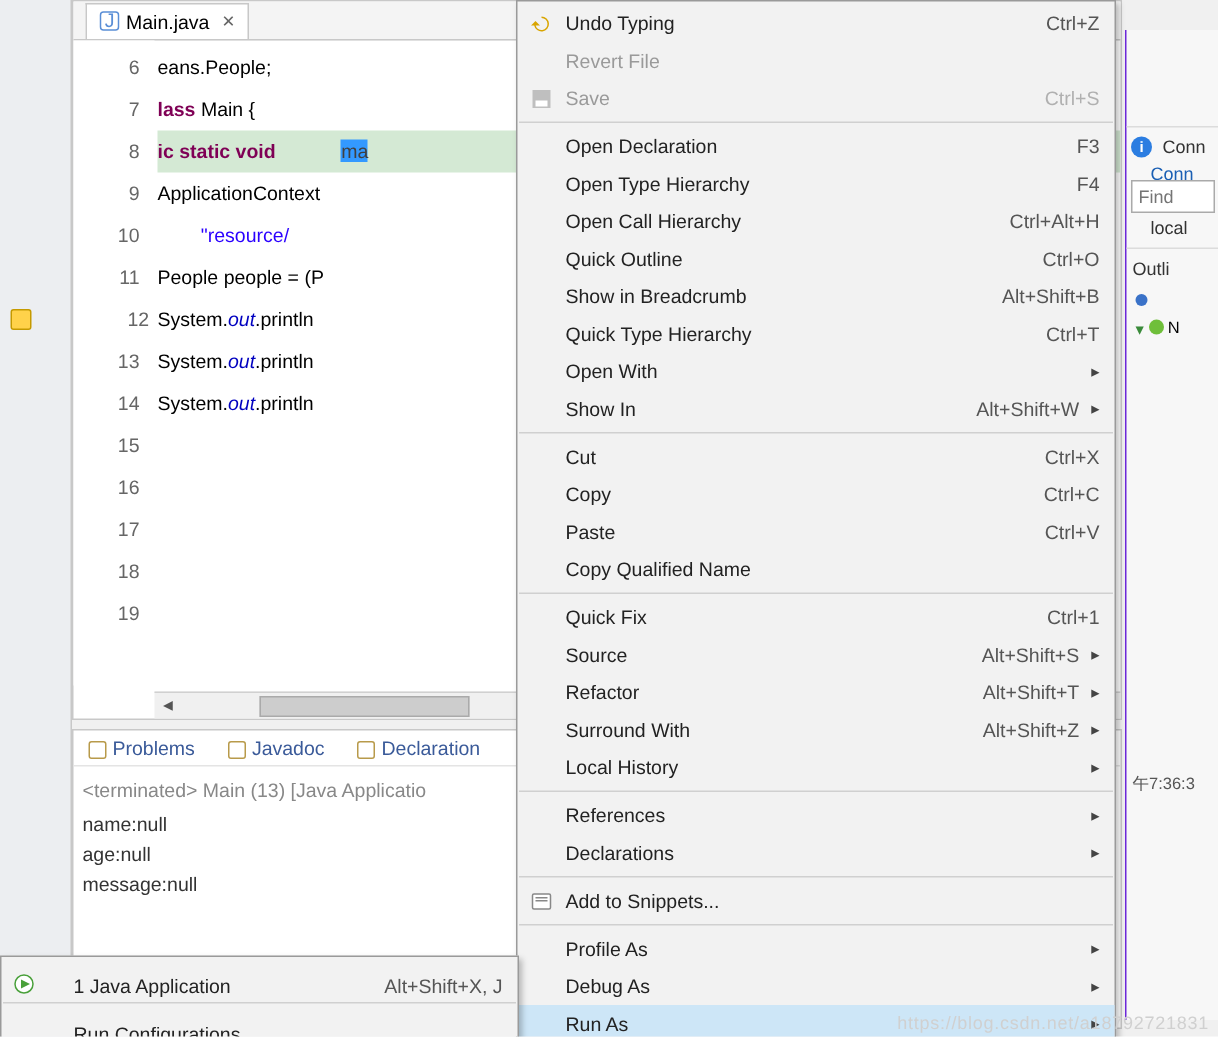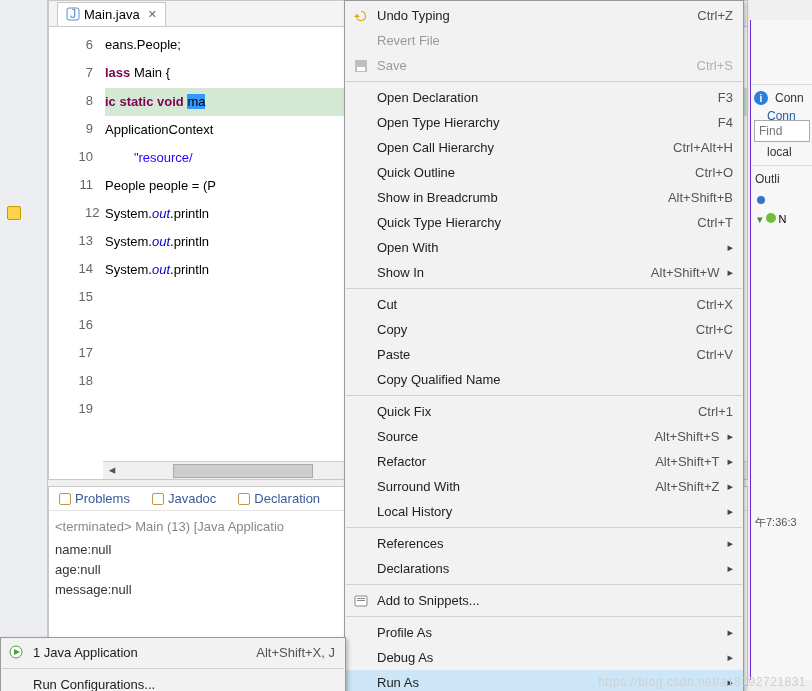--- a/index.html
+++ b/index.html
@@ -16,34 +16,34 @@
 .gutter { width: 54px; background: #fff; text-align: right; padding-right: 10px; color: #666; font-family: Consolas, monospace; font-size: 18px; line-height: 28px; padding-top: 4px; }
 .gutter .ln { height: 28px; }
 .gutter .marker { position: relative; padding-left: 36px; }
 .gutter .marker::before { content: ''; position: absolute; left: -42px; top: 7px; width: 12px; height: 12px; background: #ffd24a; border: 1px solid #c59a00; border-radius: 2px; }
 
 .code { flex: 1; font-family: Consolas, "Courier New", monospace; font-size: 20px; line-height: 28px; padding-top: 4px; padding-left: 2px; overflow: hidden; white-space: pre; color: #000; }
 .code .kw { color: #7f0055; font-weight: bold; }
 .code .str { color: #2a00ff; }
 .code .fld { color: #0000c0; font-style: italic; }
 .hl { background: #d4e9d4; display: inline-block; width: 100%; }
-.sel { background: #3399ff; color: #000000; }
+.sel { background: #3399ff; color: #404040; margin-left: 40px; }
 
 .hscroll { position: absolute; bottom: 0; left: 54px; right: 0; height: 18px; background: #f0f0f0; border-top: 1px solid #d0d0d0; }
 .hscroll .thumb { position: absolute; left: 70px; top: 2px; height: 14px; width: 140px; background: #cdcdcd; border: 1px solid #aaa; }
 .hscroll .arrow-l, .hscroll .arrow-r { position: absolute; top: 0; width: 18px; height: 18px; text-align: center; line-height: 16px; color: #555; }
 .hscroll .arrow-l { left: 0; } .hscroll .arrow-r { right: 0; }
 
 
 .left-strip { position: absolute; left: 0; top: 0; width: 48px; height: 100%; background: #eceef1; border-right: 1px solid #c8c8c8; }
 
 
 .bottom-panel { position: absolute; left: 48px; top: 486px; width: 700px; height: 200px; background: #fff; border: 1px solid #c8c8c8; }
 .bp-tabs { height: 24px; display: flex; align-items: center; gap: 14px; padding-left: 6px; border-bottom: 1px solid #e4e4e4; color: #3a5a99; }
-.bp-tab { display: flex; align-items: center; gap: 4px; padding: 2px 4px; }
+.bp-tab { display: flex; align-items: flex-end; gap: 4px; padding: 2px 4px; }
 .bp-content { padding: 8px 6px; font-family: Consolas, monospace; font-size: 14px; color: #333; }
 .bp-header { color: #888; margin-bottom: 6px; }
 .bp-line { line-height: 20px; }
 
 
 .right-col { position: absolute; right: 0; top: 20px; width: 62px; height: 660px; background: #f7f7f7; border-left: 1px solid #6d28d9; }
 .rc-lbl { font-size: 12px; color: #333; padding: 2px 4px; }
 .rc-sec { border-top: 1px solid #dcdcdc; margin-top: 4px; padding-top: 4px; }
 .find-box { position: absolute; right: 2px; top: 100px; width: 56px; height: 22px; }
 .find-box input { width: 100%; height: 100%; font-size: 12px; padding: 0 4px; border: 1px solid #aaa; }
@@ -56,21 +56,21 @@
 .cm-item.hl { background: #cde6f7; }
 .cm-label { flex: 1; }
 .cm-accel { color: #555; }
 .cm-item.disabled .cm-accel { color: #b0b0b0; }
 .cm-sub::after { content: '▸'; margin-left: 8px; color: #444; font-size: 11px; }
 .cm-sep { height: 1px; background: #d0d0d0; margin: 3px 1px; }
 .cm-icon { position: absolute; left: 8px; width: 16px; height: 16px; display: flex; align-items: center; justify-content: center; }
 
 
 .submenu { position: absolute; left: 0; top: 637px; width: 346px; background: #f2f2f2; border: 1px solid #9a9a9a; box-shadow: 2px 2px 4px rgba(0,0,0,0.25); padding: 2px 0; }
-.sm-item { height: 25px; display: flex; align-items: center; padding: 0 10px 0 32px; color: #222; }
+.sm-item { height: 25px; display: flex; align-items: flex-end; padding: 0 10px 0 48px; color: #222; }
 .sm-sep { height: 1px; background: #d0d0d0; margin: 3px 1px; }
 .sm-icon { position: absolute; left: 8px; width: 16px; height: 16px; }
 .sm-label { flex: 1; }
 .sm-accel { color: #555; }
 .dot-blue { width: 8px; height: 8px; background: #3a72c8; border-radius: 50%; display: inline-block; }
 .ico-task { width: 10px; height: 10px; border: 1px solid #888; border-radius: 2px; display: inline-block; position: relative; }
 .ico-task::after { content: '✓'; font-size: 8px; color: #6b3fa0; position: absolute; top: -2px; left: 0; }
 .ico-info { width: 14px; height: 14px; border-radius: 50%; background: #2b7de1; color: #fff; font-size: 10px; font-weight: bold; display: inline-flex; align-items: center; justify-content: center; }
 
 .watermark { position: absolute; right: 6px; bottom: 2px; color: #d0d0d0; font-size: 12px; letter-spacing: 0.5px; pointer-events: none; }

